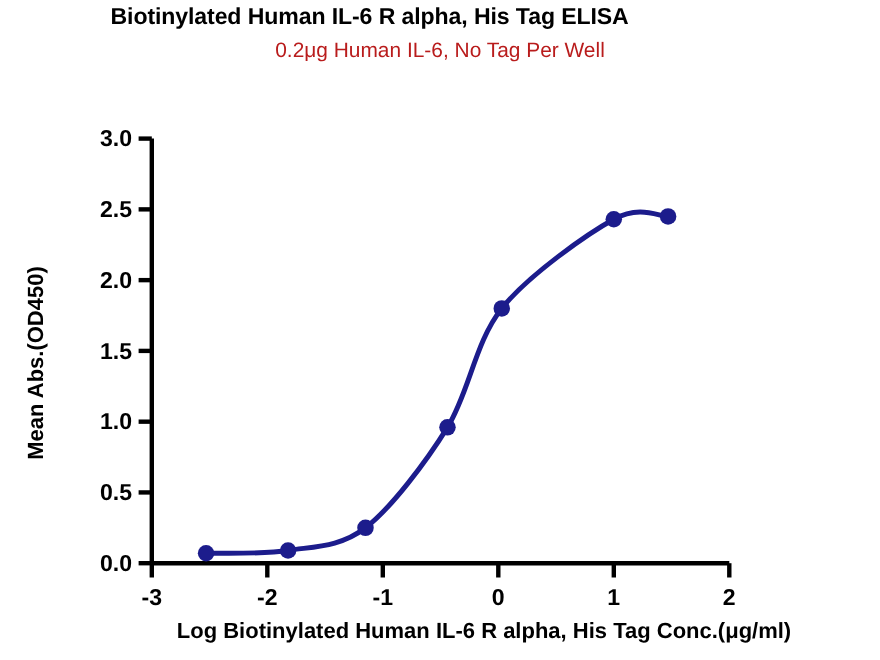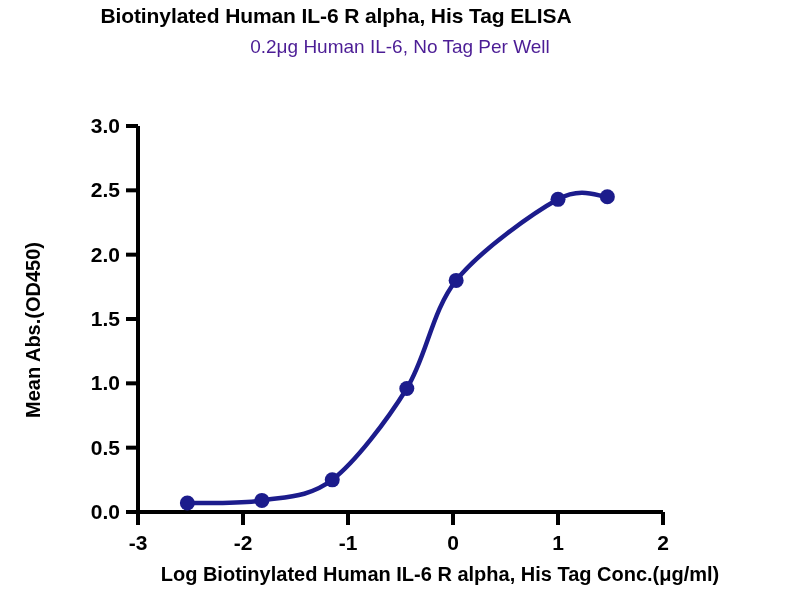--- a/index.html
+++ b/index.html
@@ -33,21 +33,21 @@
     white-space: nowrap;
   }
   .subtitle {
     position: absolute;
     left: 0;
     top: 36px;
     width: 800px;
     text-align: center;
     font-size: 19px;
     font-weight: normal;
-    color: #4c1d95;
+    color: #b91c1c;
     white-space: nowrap;
   }
   .xlabel {
     position: absolute;
     left: 0;
     top: 563px;
     width: 800px;
     text-align: center;
     font-size: 20px;
     font-weight: bold;

